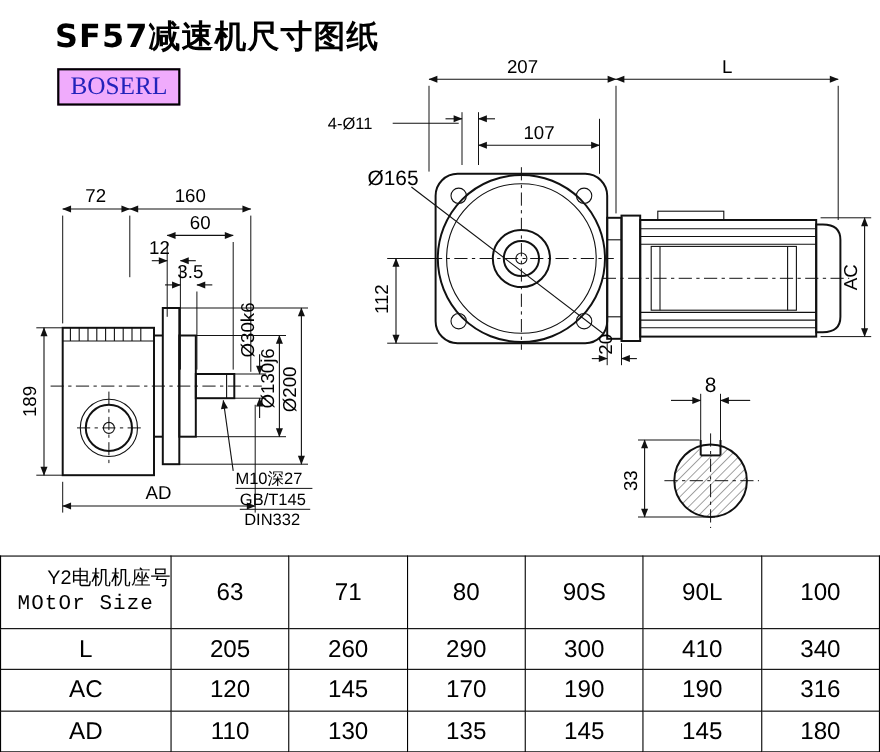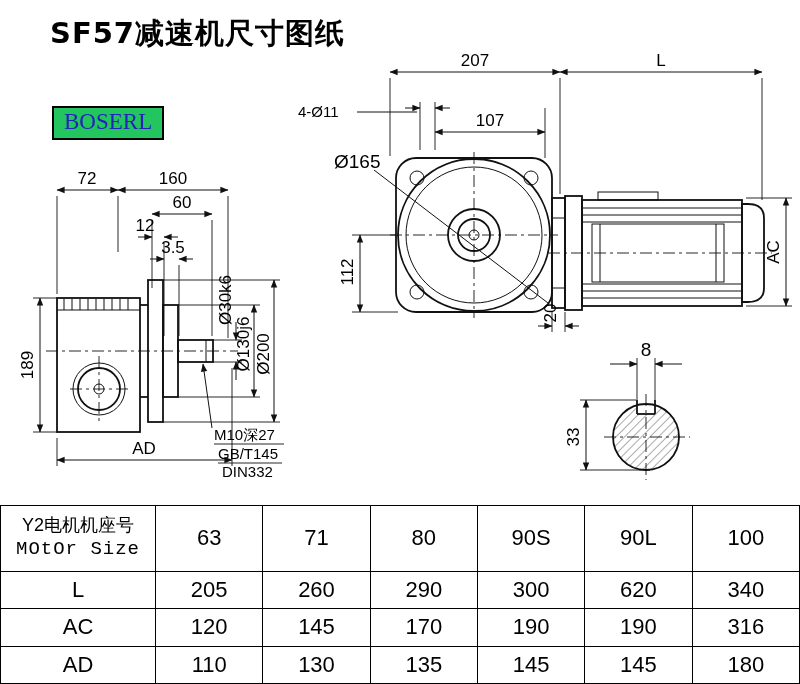--- a/index.html
+++ b/index.html
@@ -2,38 +2,38 @@
 <html><head>
 <meta charset="utf-8">
 <style>
   html,body { margin:0; padding:0; background:#fff; }
   .page { position:relative; width:800px; height:684px; background:#fff; overflow:hidden;
           font-family:"Liberation Sans",sans-serif; color:#000; }
 
   .title { position:absolute; left:50px; top:14px; font-size:29px; font-weight:bold;
            font-family:"DejaVu Sans",sans-serif; letter-spacing:1px; }
   .brand { position:absolute; left:52px; top:62px; border:2px solid #000; padding:1px 10px 3px 10px;
-           color:#2323bb; font:23px "Liberation Serif",serif; background:#22c55e;margin-top:44px; }
+           color:#2323bb; font:23px "Liberation Serif",serif; background:#f0abfc; }
 
   svg.drawing { position:absolute; left:0; top:0; }
 
   .ol   { fill:none; stroke:#111; stroke-width:1.8; }
   .thin { fill:none; stroke:#111; stroke-width:1; }
   .dim  { fill:none; stroke:#111; stroke-width:1; }
   .ext  { fill:none; stroke:#111; stroke-width:0.9; }
   .cl   { fill:none; stroke:#111; stroke-width:0.9; stroke-dasharray:12 4 3 4; }
   text.d { font:17px "Liberation Sans",sans-serif; fill:#000; text-anchor:middle; }
   text.s { font:15px "Liberation Sans",sans-serif; fill:#000; text-anchor:start; }
 
   table.dim-table { position:absolute; left:0; top:505px; width:800px; height:179px;
                     border-collapse:collapse; table-layout:fixed; background:#fff; }
   table.dim-table td { border:1.5px solid #000; text-align:center; vertical-align:middle;
                        font-size:22px; padding:0; }
   table.dim-table td.hdr-label { font-size:18px; }
-  .hdr-line1 { font-size:18px; line-height:1.2; }
+  .hdr-line1 { font-size:18px; line-height:1.2;text-align:right; }
   .hdr-line2 { font-size:19px; font-family:"Liberation Mono",monospace; line-height:1.3; letter-spacing:1px; }
   td.row-label { font-size:21px; }
 </style>
 </head>
 <body>
 
 <div class="page">
 
   <div class="title">SF57减速机尺寸图纸</div>
   <div class="brand">BOSERL</div>
@@ -253,21 +253,21 @@
         <td>90S</td>
         <td>90L</td>
         <td>100</td>
       </tr>
       <tr>
         <td class="row-label">L</td>
         <td>205</td>
         <td>260</td>
         <td>290</td>
         <td>300</td>
-        <td>620</td>
+        <td>410</td>
         <td>340</td>
       </tr>
       <tr>
         <td class="row-label">AC</td>
         <td>120</td>
         <td>145</td>
         <td>170</td>
         <td>190</td>
         <td>190</td>
         <td>316</td>

